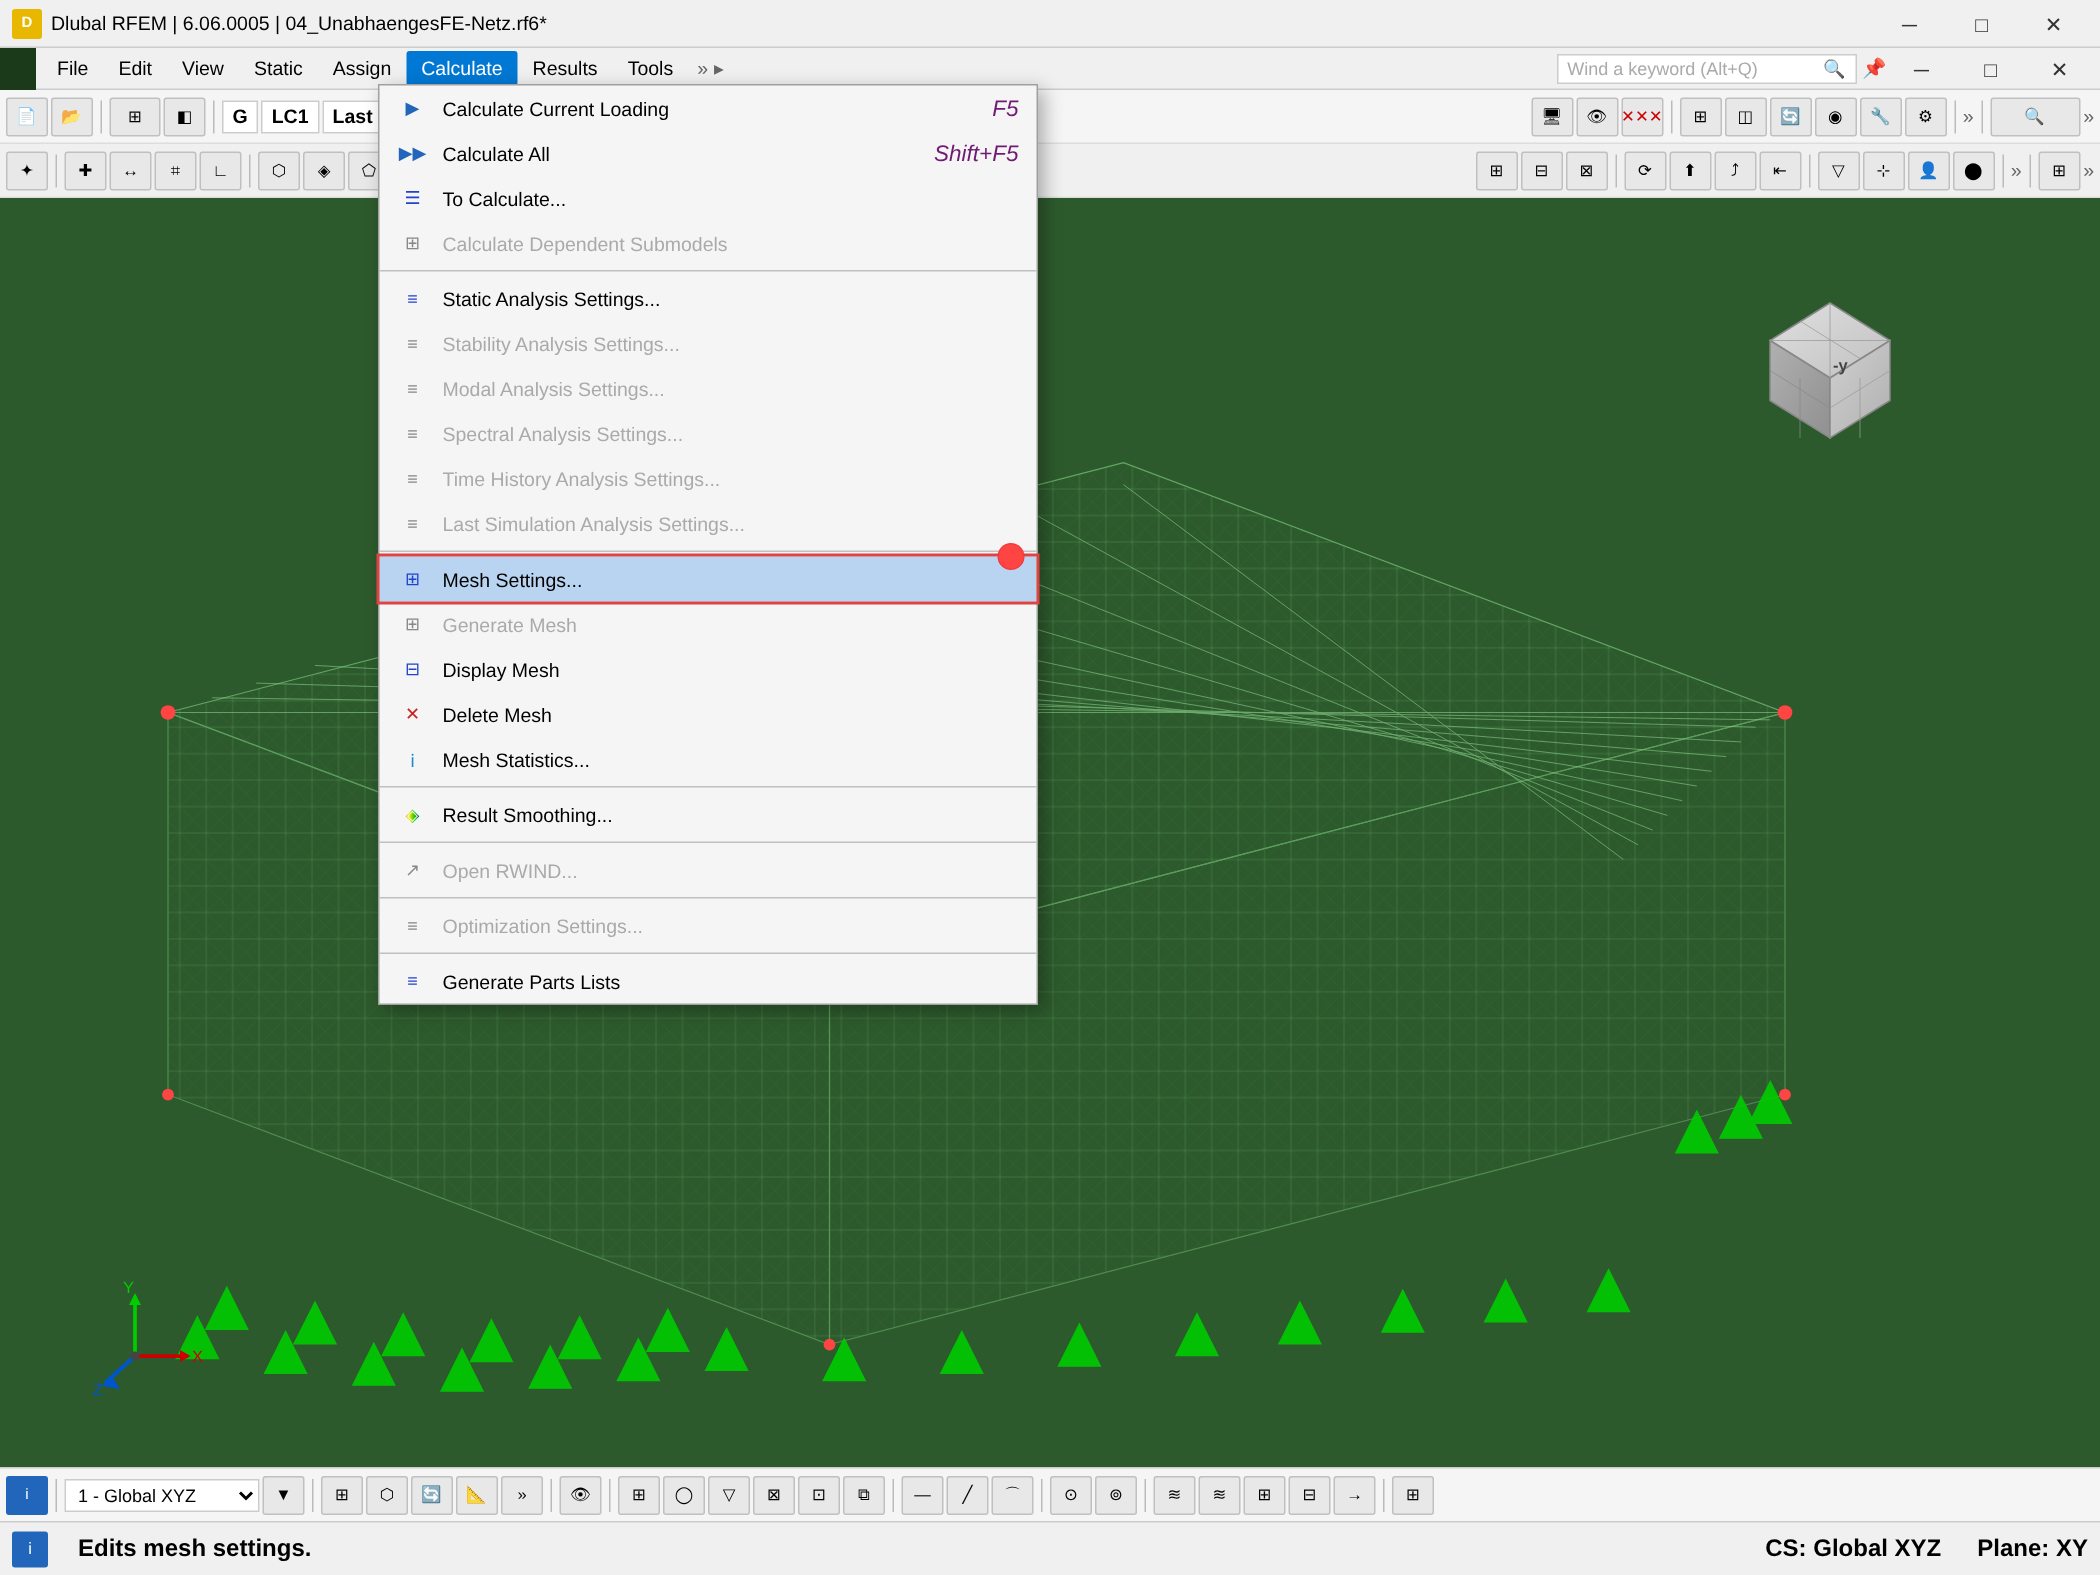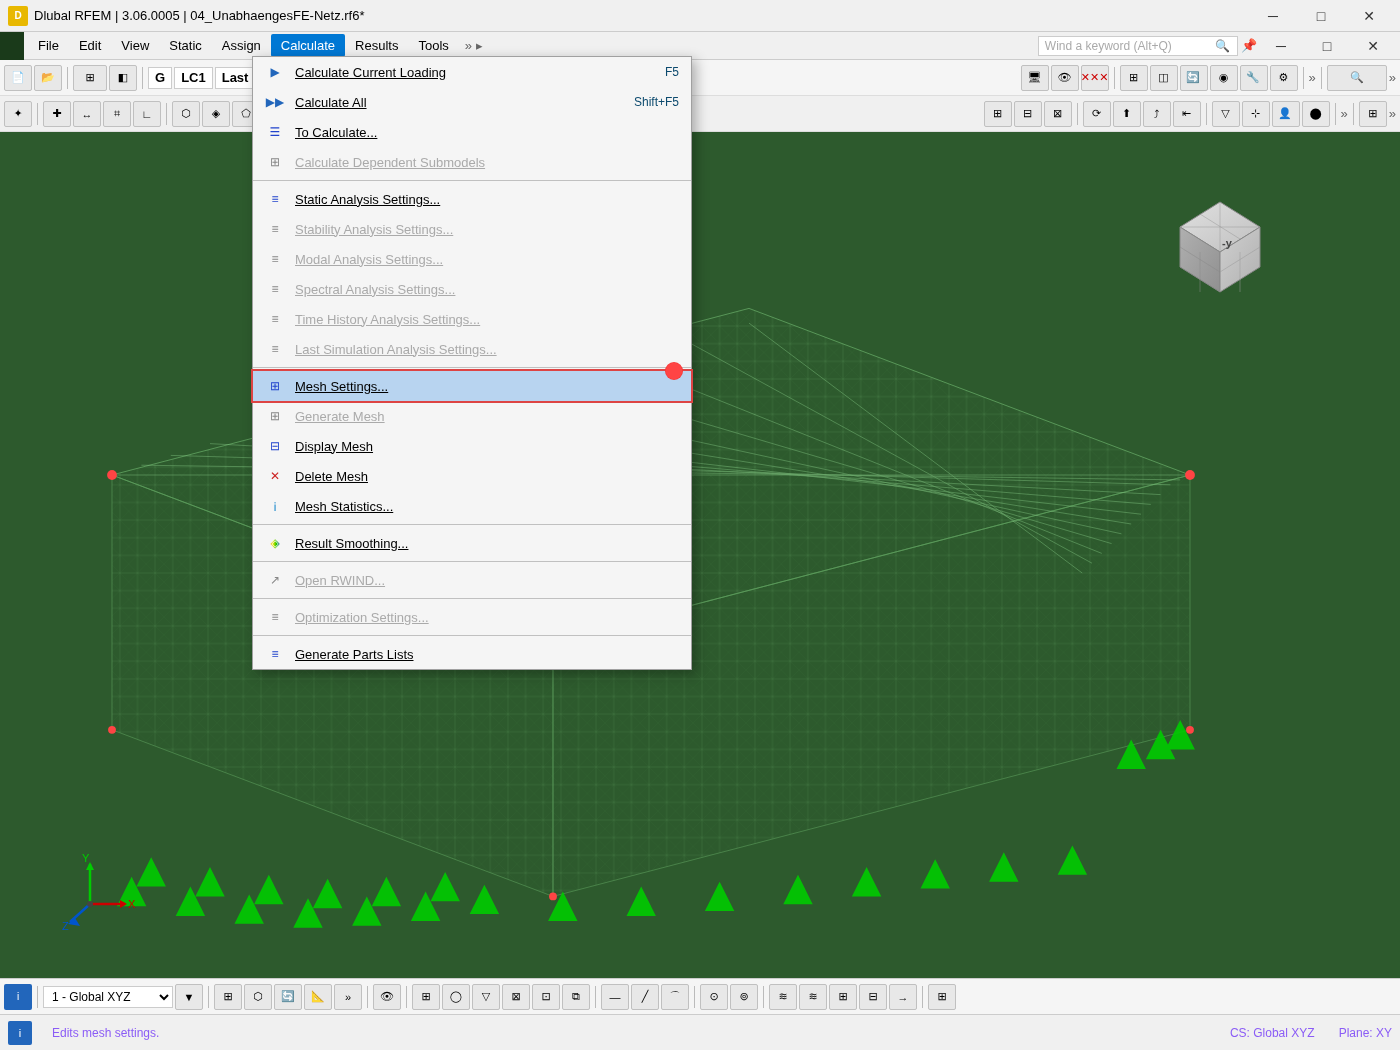--- a/index.html
+++ b/index.html
@@ -212,26 +212,26 @@
       height: 20px;
       flex-shrink: 0;
       display: flex;
       align-items: center;
       justify-content: center;
       font-size: 12px;
     }
     .dd-label {
       flex: 1;
       font-size: 13px;
-      text-decoration: underline;
     }
     .dd-shortcut {
-      font-size: 12px;
-      color: #0c4a6e;
+      font-size: 15px;
+      color: #701a75;
       margin-left: auto;
+      font-style: italic;
     }
 
     
     .icon-calc { color: #2266bb; }
     .icon-blue { color: #2244cc; }
     .icon-gray { color: #888; }
     .icon-red { color: #cc2222; }
 
     
     #cursor-dot {
@@ -264,21 +264,21 @@
       width: 24px;
       height: 24px;
       background: #2266bb;
       border-radius: 2px;
       display: flex;
       align-items: center;
       justify-content: center;
       color: white;
       font-size: 11px;
     }
-    .status-text { font-size: 12px; color: #8b5cf6; }
+    .status-text { font-size: 16px; color: #000000; font-weight: bold; }
     .status-right {
       margin-left: auto;
       display: flex;
       gap: 24px;
     }
 
     
     #bottom-toolbar {
       position: absolute;
       bottom: 36px;
@@ -301,21 +301,21 @@
     }
   </style>
 </head>
 <body>
 
 <div id="title-bar">
   <div id="title-bar-left">
     <div id="title-icon">
       <span>D</span>
     </div>
-    <span id="title-text">Dlubal RFEM | 3.06.0005 | 04_UnabhaengesFE-Netz.rf6*</span>
+    <span id="title-text">Dlubal RFEM | 6.06.0005 | 04_UnabhaengesFE-Netz.rf6*</span>
   </div>
   <div id="title-controls">
     <div class="title-btn">─</div>
     <div class="title-btn">□</div>
     <div class="title-btn close">✕</div>
   </div>
 </div>
 
 <div id="menu-bar">
   <div class="menu-item">File</div>

